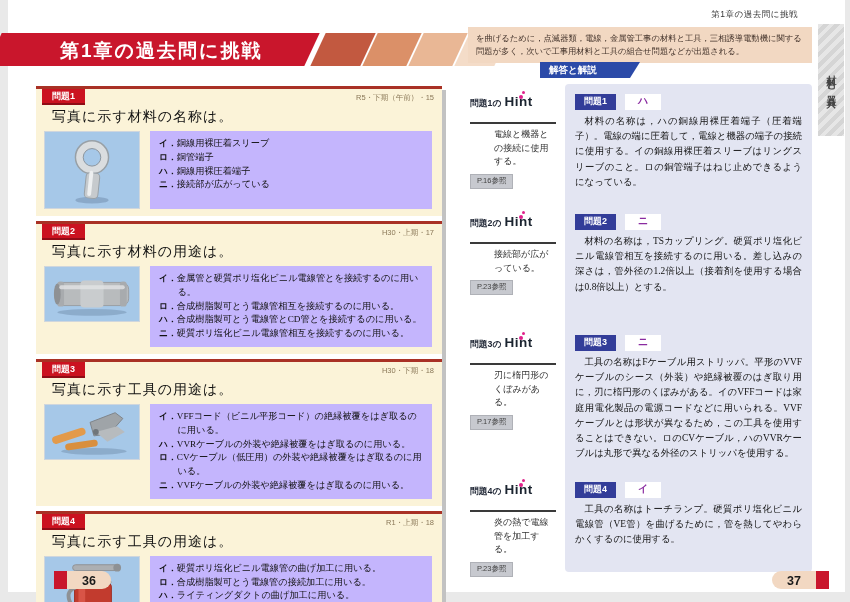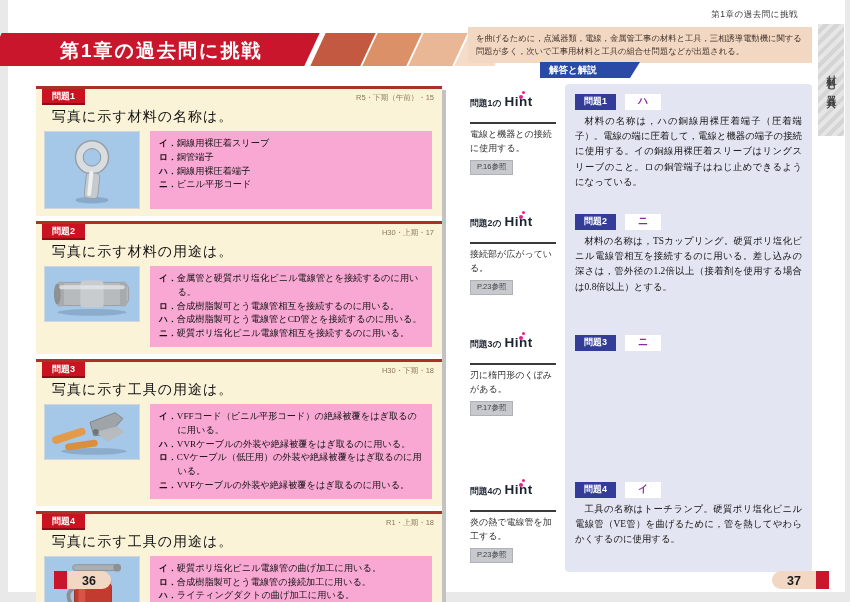--- a/index.html
+++ b/index.html
@@ -30,37 +30,37 @@
   .questions { position:absolute; left:36px; top:86px; width:406px; box-shadow:4px 4px 0 #C2C2C2; }
   .qblock { background:#FBF3D8; border-top:3px solid #A93125; padding-bottom:7px; }
   .qblock + .qblock { margin-top:5px; }
   .qhead { display:flex; justify-content:space-between; align-items:flex-start; padding:0 8px 0 6px; }
   .qbadge { background:#CB1220; color:#fff; font-weight:bold; font-size:9px; padding:1px 10px 2px; box-shadow:inset 0 -2px 0 #8f0c16; }
   .qsource { font-size:7.5px; color:#8A7858; margin-top:4px; }
   .qprompt { font-family:"Liberation Serif", serif; font-size:14px; color:#111; padding:3px 10px 5px 16px; letter-spacing:1px; }
   .qcontent { display:flex; gap:10px; padding:0 10px 0 8px; align-items:stretch; }
   .photo { width:96px; flex:0 0 96px; background:#A6C8E8; border:1px solid #cfd6dd; }
   .photo svg { display:block; width:100%; height:100%; }
-  .opts { flex:1; background:#f9a8d4; padding:6px 9px; }
+  .opts { flex:1; background:#c4b5fd; padding:6px 9px; }
   .opt { font-family:"Liberation Serif", serif; font-size:9.2px; line-height:1.5; color:#111; padding-left:2em; text-indent:-2em; }
   .okey { font-family:"Liberation Sans", sans-serif; font-weight:bold; font-size:8.8px; }
 
   
   .rightpane { position:absolute; left:470px; top:84px; width:342px; height:490px; }
   .ans-panel { position:absolute; left:95px; top:0; width:247px; height:488px; background:#E3E5F2; border-radius:4px; }
   .row { position:absolute; left:0; width:342px; display:flex; }
   .hintcell { width:86px; flex:0 0 86px; }
   .anscell { margin-left:19px; width:227px; }
 
   .hint-title { display:flex; align-items:baseline; gap:3px; border-bottom:2px solid #3a3a3a; padding-bottom:12px; width:100%; }
   .hint-q { font-weight:bold; font-size:8.8px; color:#1d2433; }
   .hint-word { font-weight:bold; font-size:13.5px; color:#1B2430; position:relative; letter-spacing:.5px; }
   .hint-word::after { content:''; position:absolute; width:4px; height:4px; border-radius:50%; background:#E0218A; top:1px; left:14px; }
   .hint-word::before { content:''; position:absolute; width:3px; height:3px; border-radius:50%; background:#E0218A; top:-3px; left:17px; }
-  .hint-text { font-size:9px; color:#333; line-height:1.5; margin-top:4px; }
+  .hint-text { font-size:9px; color:#333; line-height:1.5; margin-top:4px;margin-left:24px; }
   .hint-ref { display:inline-block; background:#C7C9CF; border:1px solid #AFB1B7; color:#444; font-size:7.5px; padding:1px 6px 2px; margin-top:4px; }
 
   .ans-head { display:flex; gap:9px; margin-bottom:4px; }
   .ans-badge { background:#333D99; color:#fff; font-weight:bold; font-size:9px; padding:1px 9px 2px; }
   .ans-letter { background:#fff; color:#8A2BA0; font-weight:bold; font-size:10px; padding:0 13px 1px; }
   .ans-text { font-family:"Liberation Serif", serif; font-size:9.4px; line-height:1.62; color:#111; text-indent:1em; text-align:justify; }
 
   
   .pn { position:absolute; bottom:13px; display:flex; align-items:stretch; height:18px;padding-left:46px; }
   .pn-left { left:8px; }
@@ -108,21 +108,21 @@
             <circle cx="48" cy="26" r="17" fill="#DADDDF" stroke="#98A0A6" stroke-width="1.5"></circle>
             <circle cx="48" cy="26" r="9" fill="#A6C8E8" stroke="#8B949C" stroke-width="1"></circle>
             <rect x="41" y="42" width="14" height="26" rx="4" fill="#C6CACD" stroke="#98A0A6" stroke-width="1" transform="rotate(6 48 55)"></rect>
             <rect x="44" y="40" width="4" height="26" rx="2" fill="#EDEFF0" transform="rotate(6 48 55)"></rect>
           </svg>
         </div>
         <div class="opts">
           <div class="opt"><span class="okey">イ．</span><span>銅線用裸圧着スリーブ</span></div>
           <div class="opt"><span class="okey">ロ．</span><span>銅管端子</span></div>
           <div class="opt"><span class="okey">ハ．</span><span>銅線用裸圧着端子</span></div>
-          <div class="opt"><span class="okey">ニ．</span><span>ビニル平形コード</span></div>
+          <div class="opt"><span class="okey">ニ．</span><span>接続部が広がっている</span></div>
         </div>
       </div>
     </div>
 
     <div class="qblock">
       <div class="qhead">
         <span class="qbadge">問題2</span>
         <span class="qsource">H30・上期・17</span>
       </div>
       <div class="qprompt">写真に示す材料の用途は。</div>
@@ -247,20 +247,21 @@
           <span class="hint-word">Hint</span>
         </div>
         <div class="hint-text">刃に楕円形のくぼみがある。</div>
         <span class="hint-ref">P.17参照</span>
       </div>
       <div class="anscell">
         <div class="ans-head">
           <span class="ans-badge">問題3</span>
           <span class="ans-letter">ニ</span>
         </div>
+        <div class="ans-text">工具の名称はFケーブル用ストリッパ。平形のVVFケーブルのシース（外装）や絶縁被覆のはぎ取り用に，刃に楕円形のくぼみがある。イのVFFコードは家庭用電化製品の電源コードなどに用いられる。VVFケーブルとは形状が異なるため，この工具を使用することはできない。ロのCVケーブル，ハのVVRケーブルは丸形で異なる外径のストリッパを使用する。</div>
       </div>
     </div>
 
     <div class="row" style="top:398px">
       <div class="hintcell">
         <div class="hint-title">
           <span class="hint-q">問題4の</span>
           <span class="hint-word">Hint</span>
         </div>
         <div class="hint-text">炎の熱で電線管を加工する。</div>

